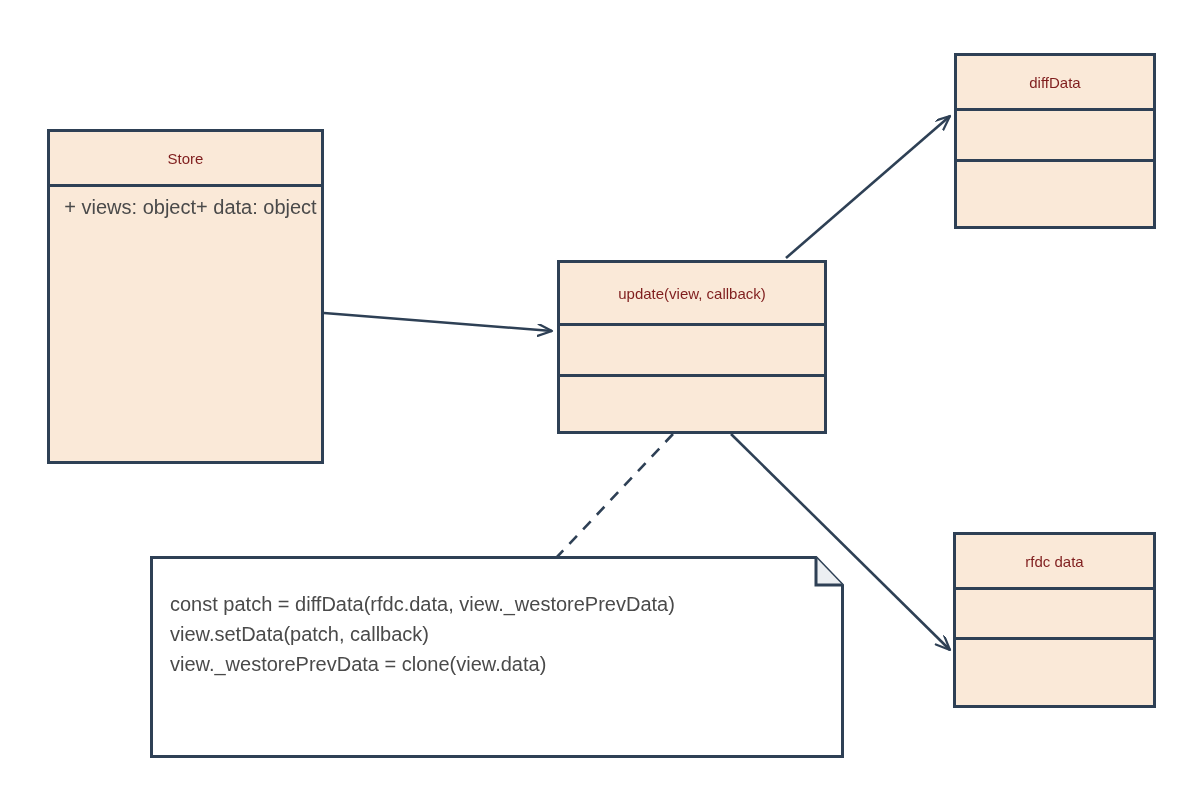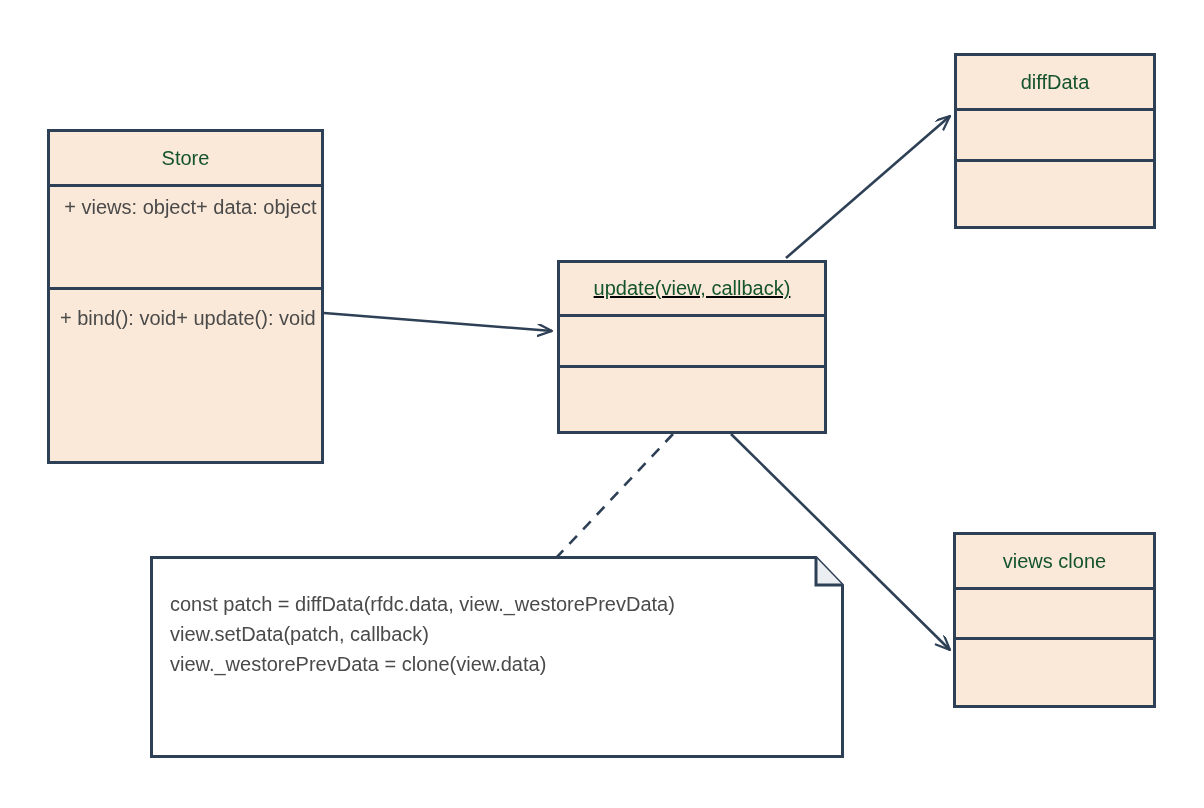--- a/index.html
+++ b/index.html
@@ -40,22 +40,22 @@
     box-sizing: border-box;
     display: flex;
     align-items: center;
     justify-content: center;
     overflow: hidden;
   }
   .uml-compartment.divided {
     border-top: 3px solid #2e4055;
   }
   .uml-title {
-    color: #14532d;
-    font-size: 20px;
+    color: #7f1d1d;
+    font-size: 15px;
     text-align: center;
     white-space: nowrap;
   }
   .uml-attrs {
     display: flex;
     flex-direction: row;
     justify-content: center;
     align-items: flex-start;
     padding: 0 0 0 10px;
     width: 100%;
@@ -110,45 +110,41 @@
   </svg>
 
   <div class="uml-box" style="left:47px; top:129px; width:277px; height:335px;">
     <div class="uml-compartment" style="height:52px;">
       <span class="uml-title">Store</span>
     </div>
     <div class="uml-compartment divided uml-attrs" style="height:103px;">
       <span class="uml-attr-line">+ views: object</span>
       <span class="uml-attr-line">+ data: object</span>
     </div>
-    <div class="uml-compartment divided uml-attrs" style="flex:1; justify-content:flex-start; padding-top:8px;">
-      <span class="uml-attr-line">+ bind(): void</span>
-      <span class="uml-attr-line">+ update(): void</span>
-    </div>
   </div>
 
   <div class="uml-box" style="left:557px; top:260px; width:270px; height:174px;">
-    <div class="uml-compartment" style="height:51px;text-decoration:underline;">
+    <div class="uml-compartment" style="height:60px;">
       <span class="uml-title">update(view, callback)</span>
     </div>
     <div class="uml-compartment divided" style="height:51px;"></div>
     <div class="uml-compartment divided" style="flex:1;"></div>
   </div>
 
   <div class="uml-box" style="left:954px; top:53px; width:202px; height:176px;">
     <div class="uml-compartment" style="height:52px;">
       <span class="uml-title">diffData</span>
     </div>
     <div class="uml-compartment divided" style="height:51px;"></div>
     <div class="uml-compartment divided" style="flex:1;"></div>
   </div>
 
   <div class="uml-box" style="left:953px; top:532px; width:203px; height:176px;">
     <div class="uml-compartment" style="height:52px;">
-      <span class="uml-title">views clone</span>
+      <span class="uml-title">rfdc data</span>
     </div>
     <div class="uml-compartment divided" style="height:50px;"></div>
     <div class="uml-compartment divided" style="flex:1;"></div>
   </div>
 
   <div class="uml-note" style="left:150px; top:556px; width:694px; height:202px;">
     <svg class="note-body" viewBox="0 0 694 202" width="694" height="202" preserveAspectRatio="none">
       <path d="M 1.5 1.5 L 666 1.5 L 692.5 29 L 692.5 200.5 L 1.5 200.5 Z" fill="#ffffff" stroke="#2e4055" stroke-width="3" stroke-linejoin="miter"></path>
       <path d="M 666 1.5 L 666 29 L 692.5 29" fill="#eceff2" stroke="#2e4055" stroke-width="3" stroke-linejoin="miter"></path>
     </svg>

